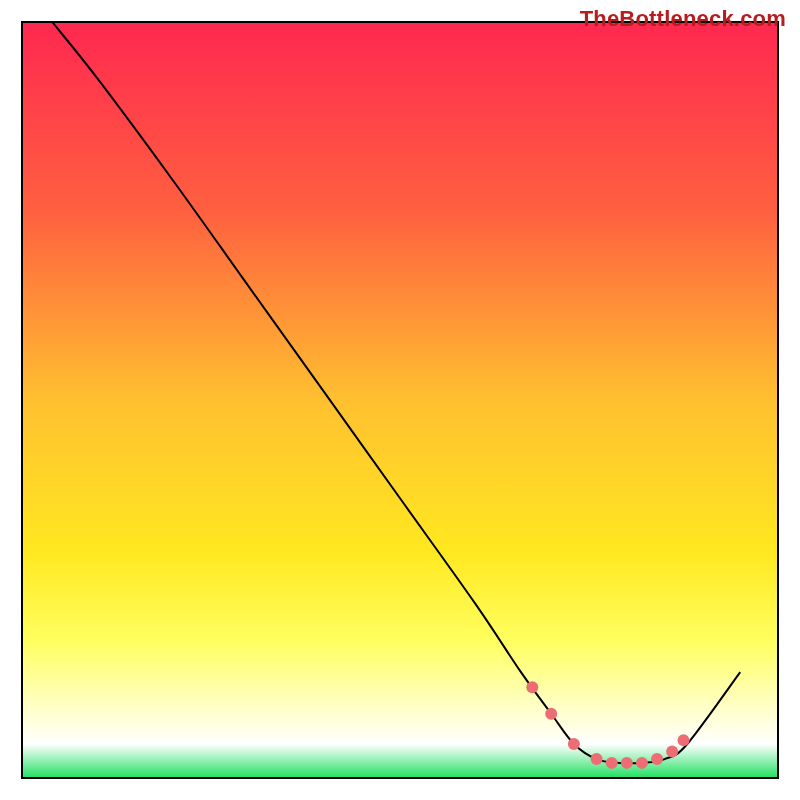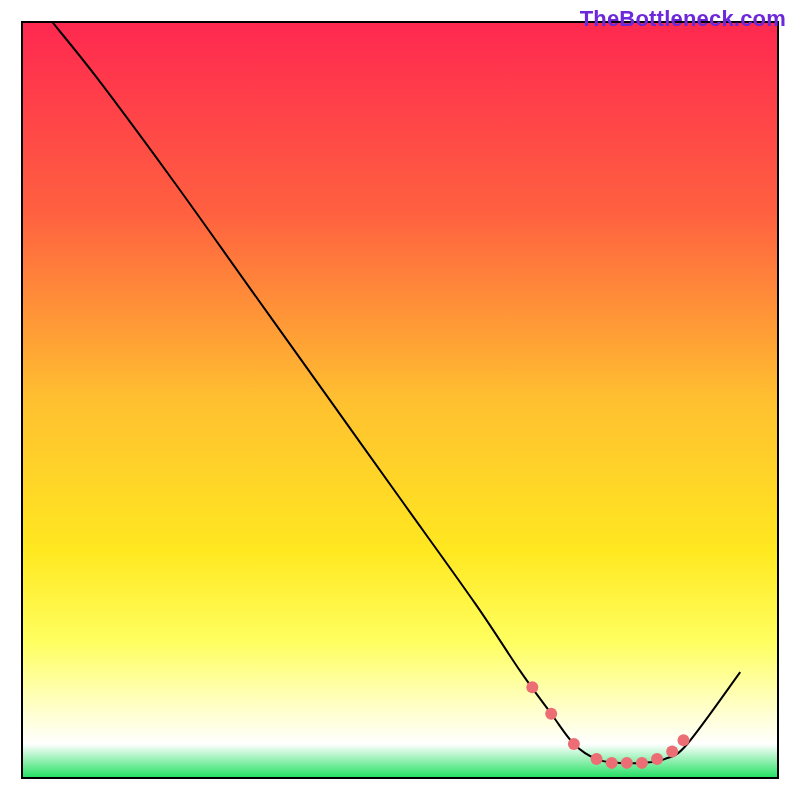--- a/index.html
+++ b/index.html
@@ -15,21 +15,21 @@
     position: relative;
     width: 800px;
     height: 800px;
   }
   .watermark {
     position: absolute;
     top: 6px;
     right: 14px;
     font-size: 22px;
     font-weight: 600;
-    color: #6d28d9;
+    color: #b91c1c;
     letter-spacing: 0.2px;
     z-index: 3;
   }
   svg {
     display: block;
   }
 </style>
 </head>
 <body>
 

